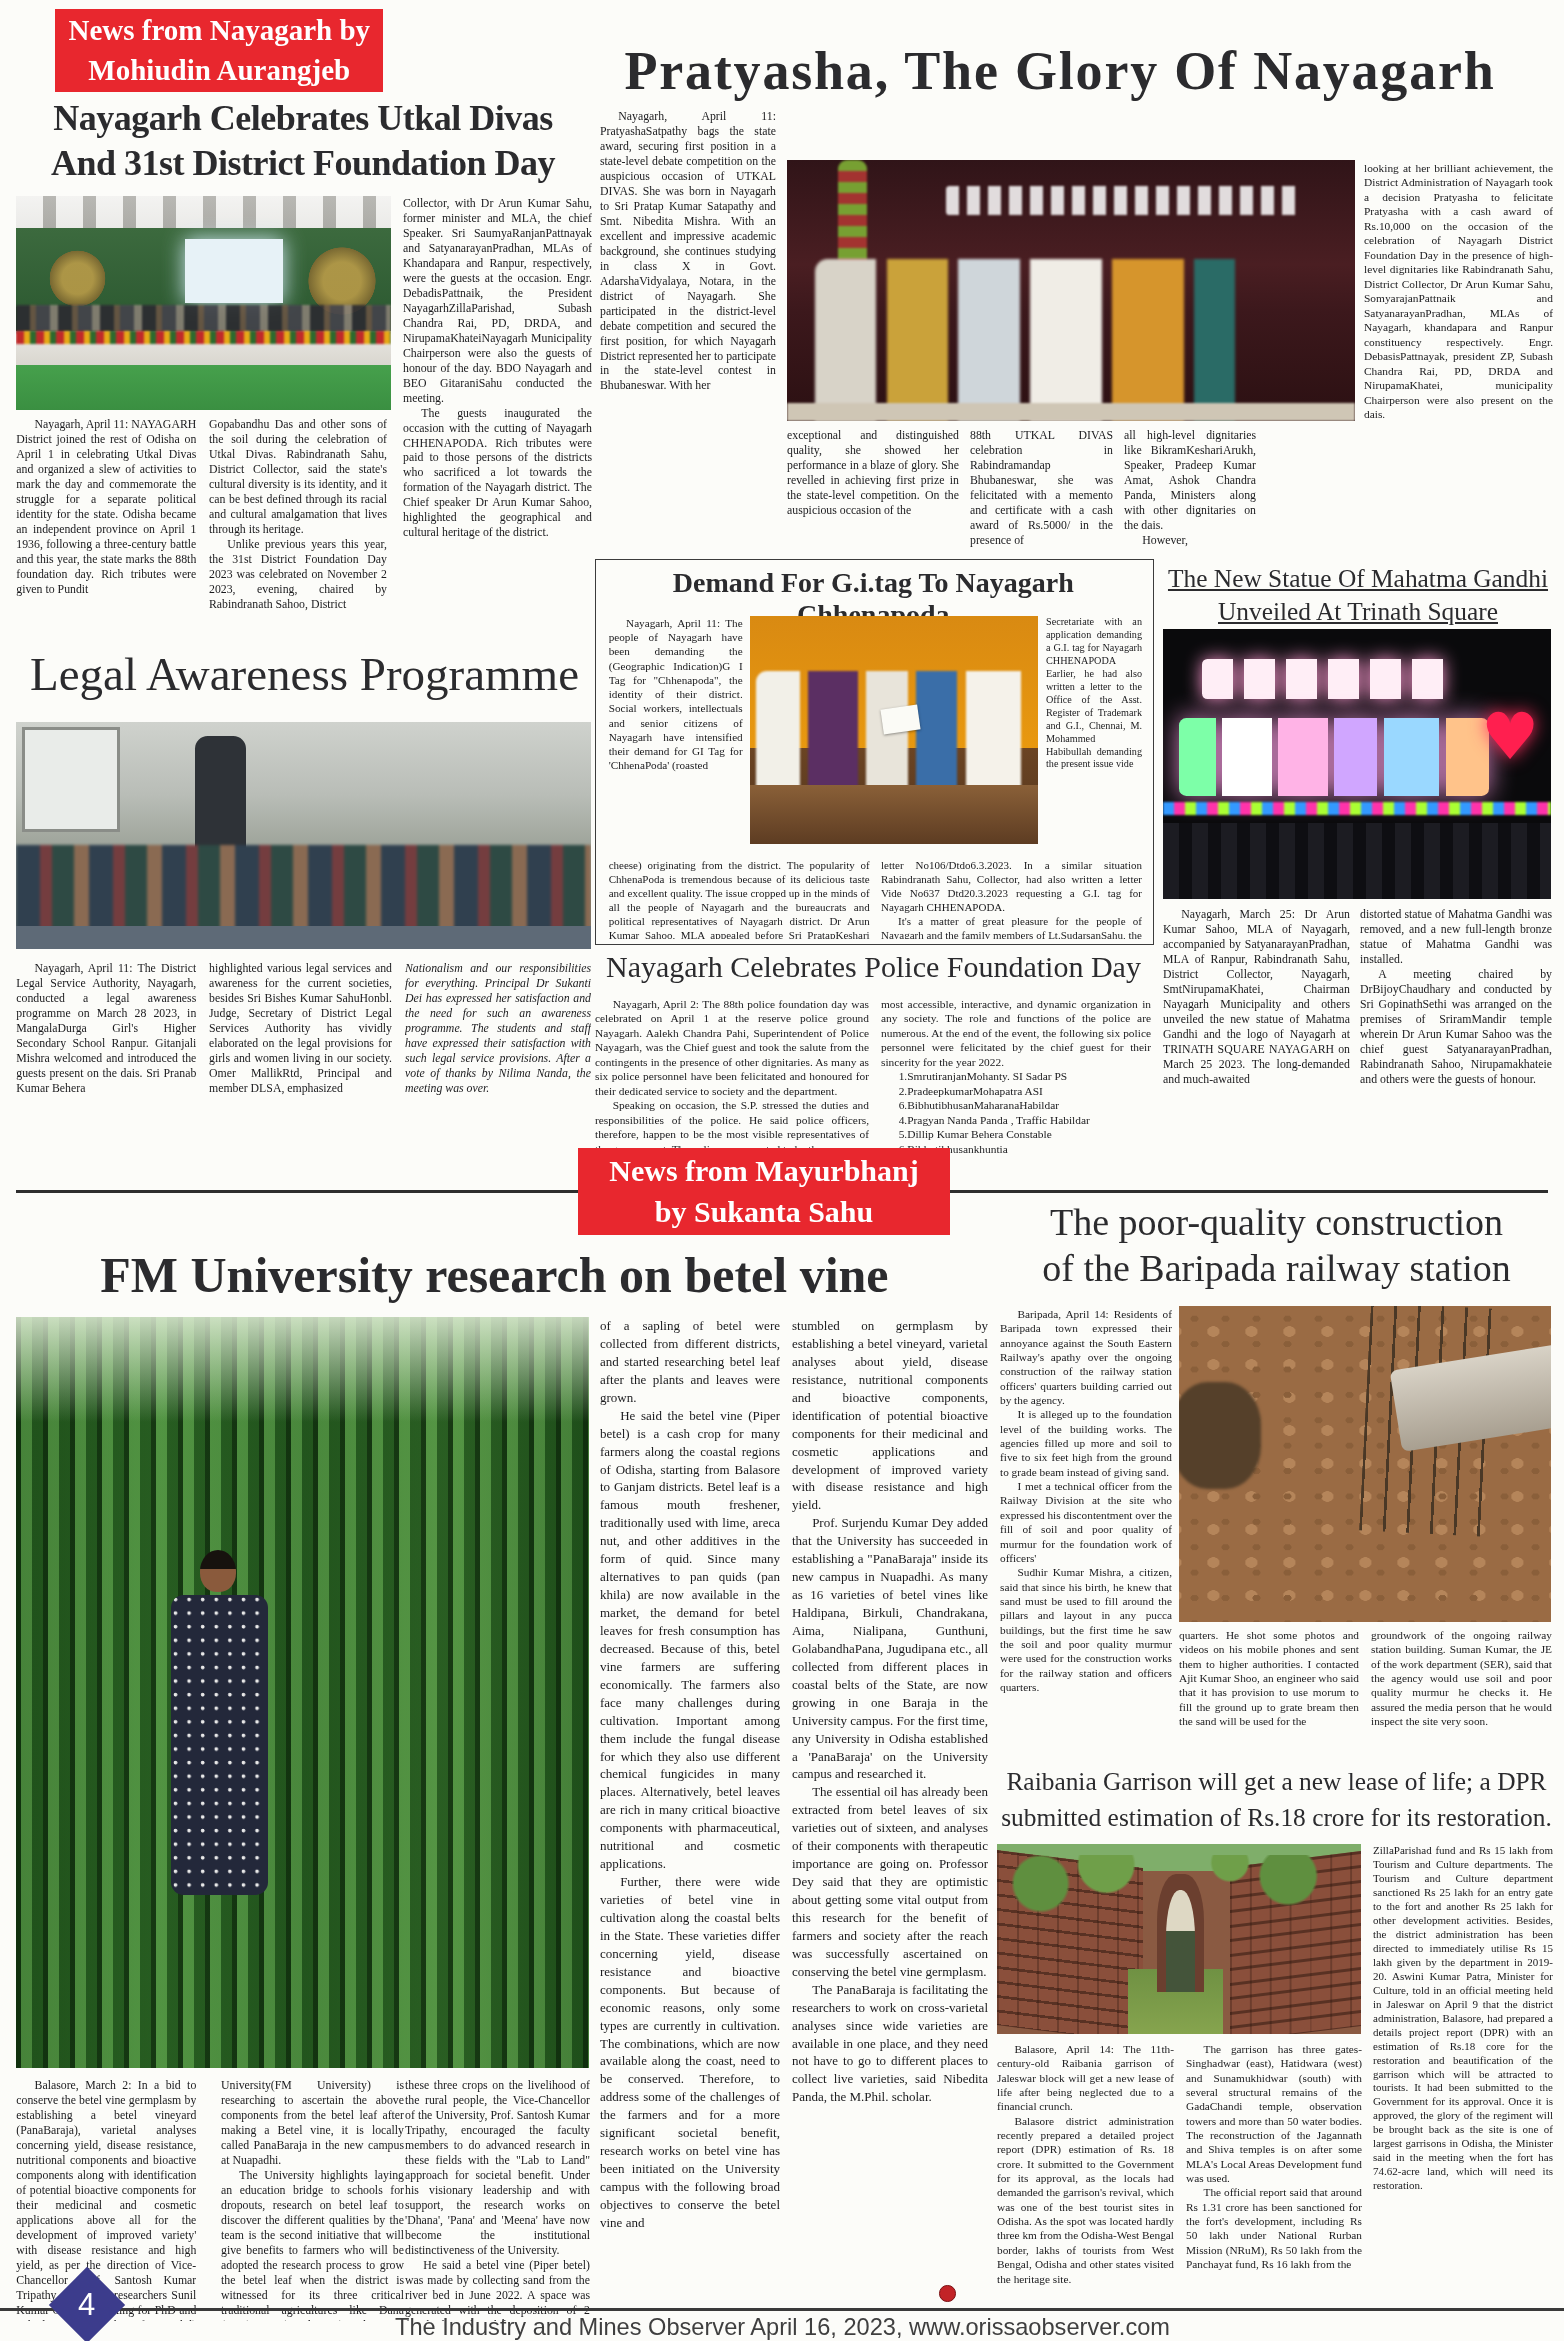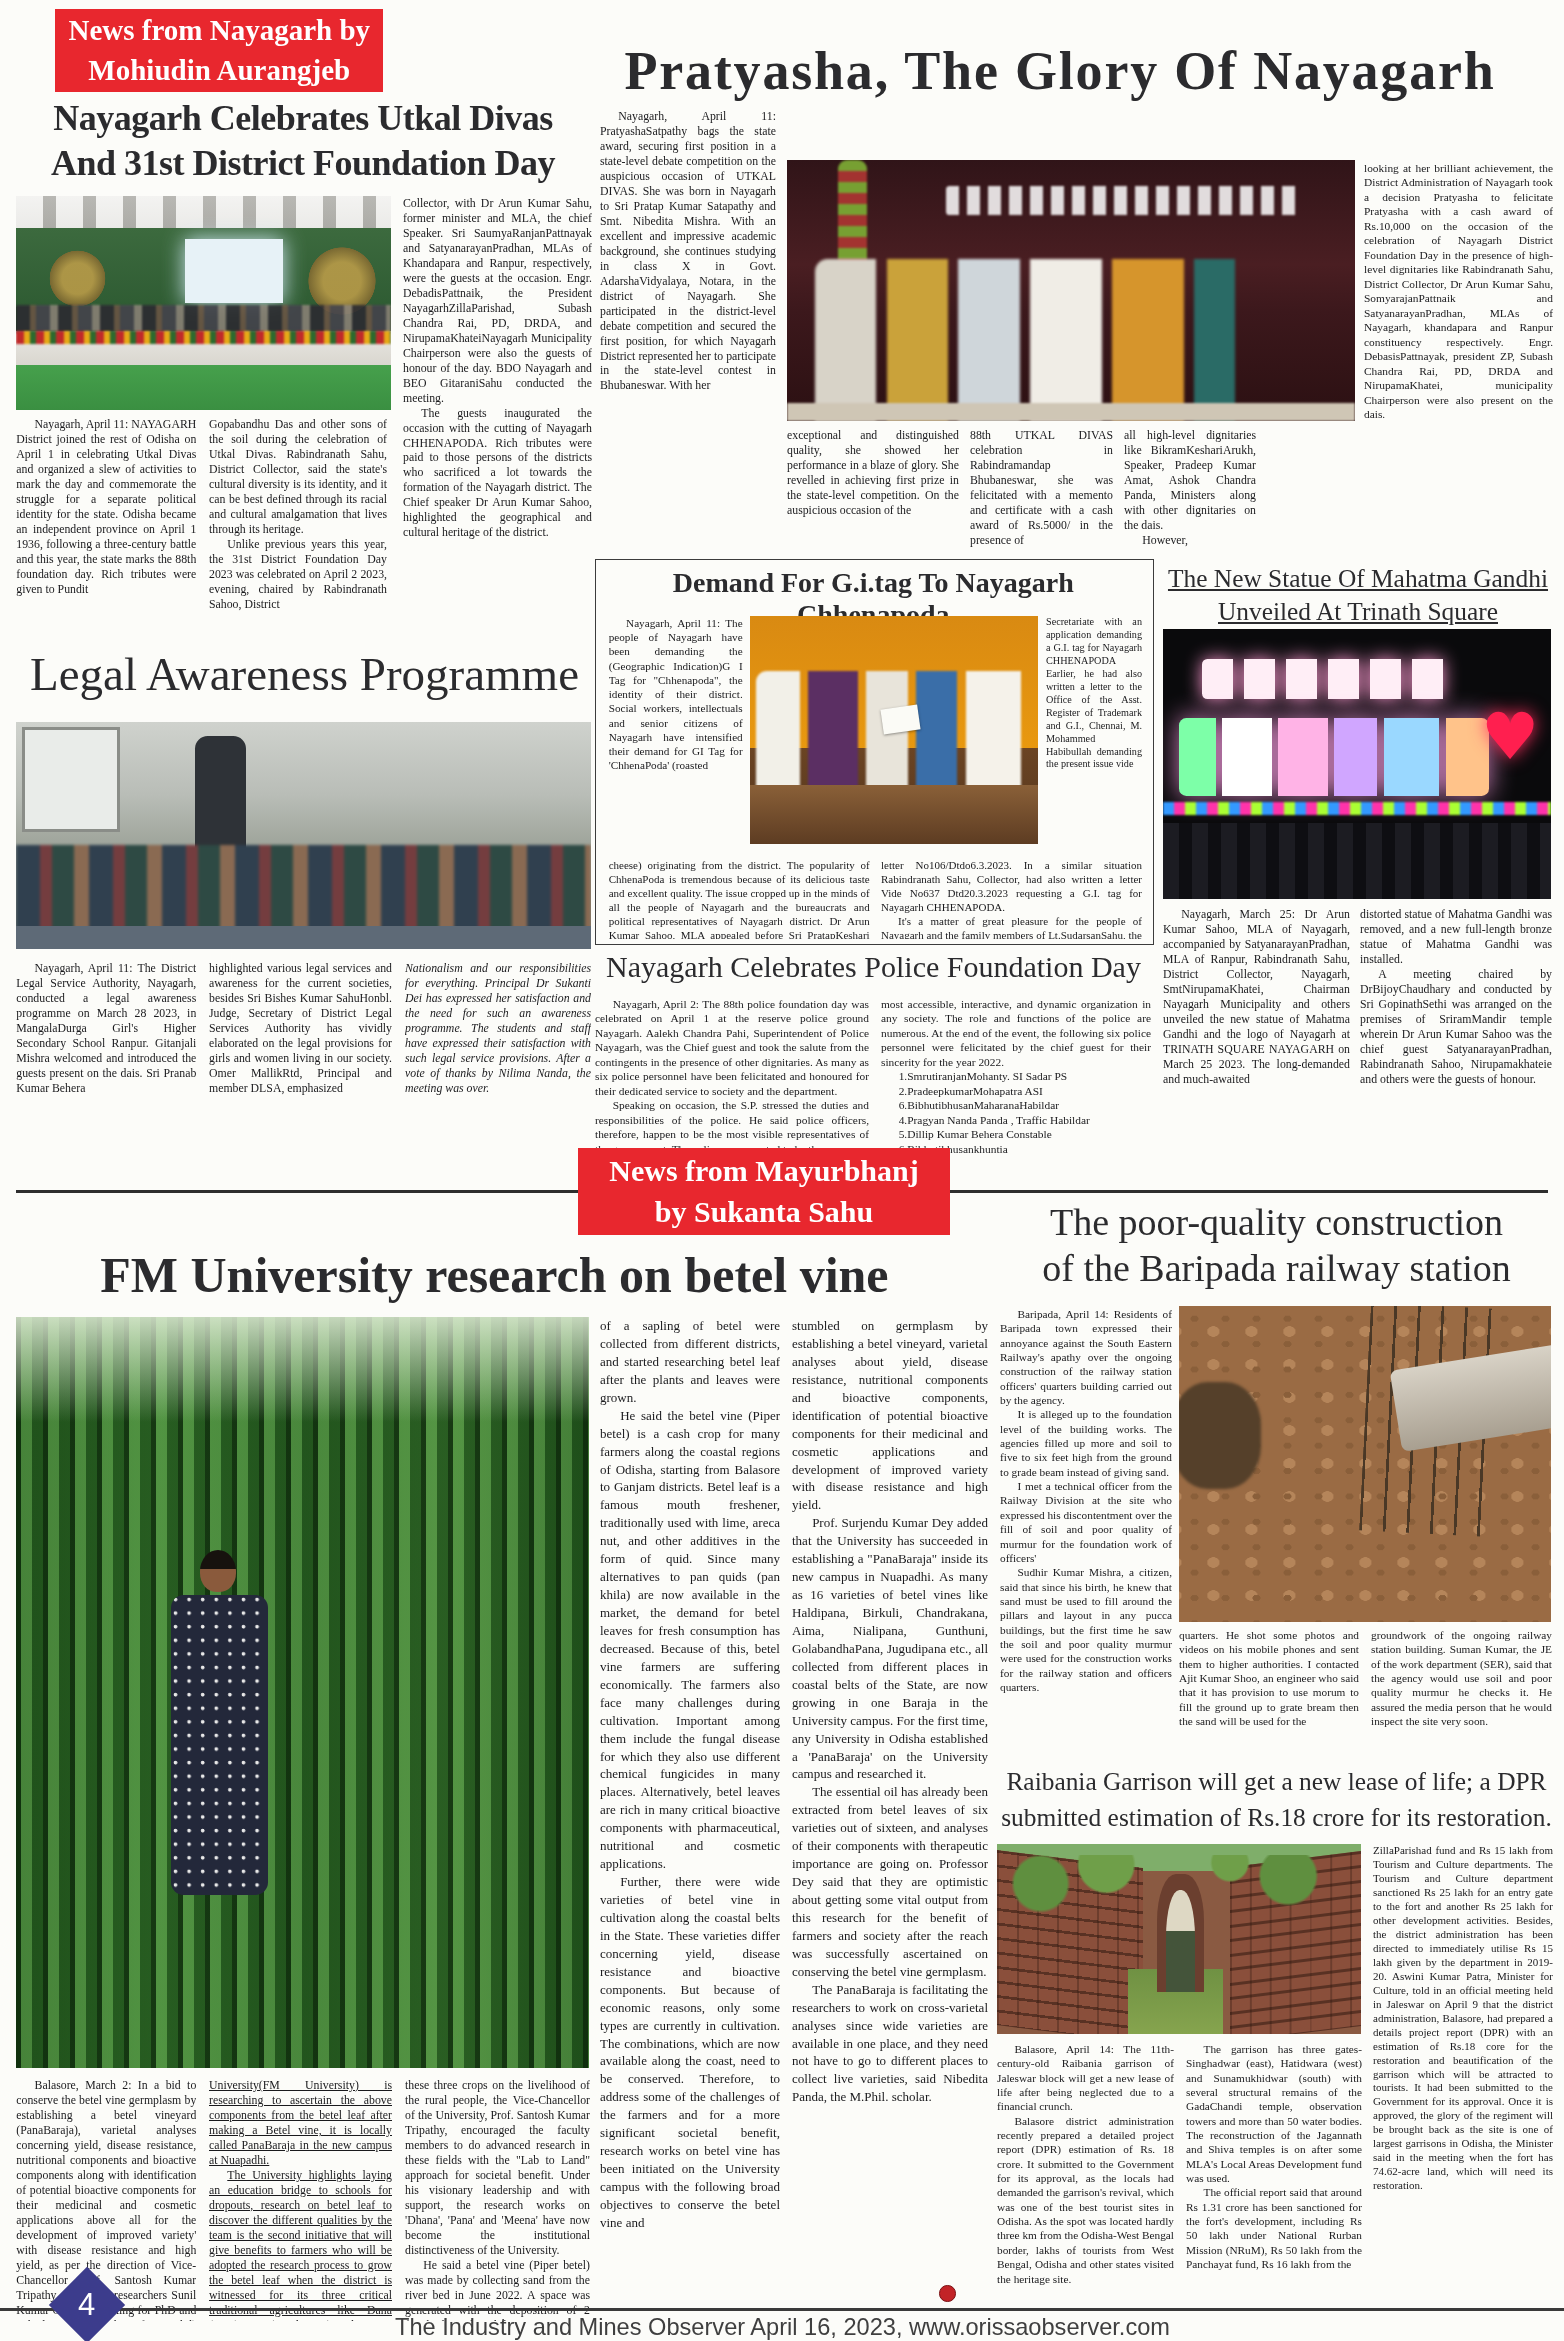--- a/index.html
+++ b/index.html
@@ -90,21 +90,21 @@
     <div class="wheel1"></div>
     <div class="wheel2"></div>
     <div class="people"></div>
     <div class="flowers"></div>
   </div>
   <div class="abs col" style="left:16.3px;top:417px;width:180px;height:223px;">
       <p class="para">Nayagarh, April 11: NAYAGARH District joined the rest of Odisha on April 1 in celebrating Utkal Divas and organized a slew of activities to mark the day and commemorate the struggle for a separate political identity for the state. Odisha became an independent province on April 1 1936, following a three-century battle and this year, the state marks the 88th foundation day. Rich tributes were given to Pundit</p>
     </div>
   <div class="abs col cont" style="left:209px;top:417px;width:178px;height:223px;">
       <p class="para">Gopabandhu Das and other sons of the soil during the celebration of Utkal Divas. Rabindranath Sahu, District Collector, said the state's cultural diversity is its identity, and it can be best defined through its racial and cultural amalgamation that lives through its heritage.</p>
-      <p class="para">Unlike previous years this year, the 31st District Foundation Day 2023 was celebrated on April 2 2023, evening, chaired by Rabindranath Sahoo, District</p>
+      <p class="para">Unlike previous years this year, the 31st District Foundation Day 2023 was celebrated on November 2 2023, evening, chaired by Rabindranath Sahoo, District</p>
     </div>
   <div class="abs col cont" style="left:403px;top:196px;width:189px;height:446px;">
       <p class="para">Collector, with Dr Arun Kumar Sahu, former minister and MLA, the chief Speaker. Sri SaumyaRanjanPattnayak and SatyanarayanPradhan, MLAs of Khandapara and Ranpur, respectively, were the guests at the occasion. Engr. DebadisPattnaik, the President NayagarhZillaParishad, Subash Chandra Rai, PD, DRDA, and NirupamaKhateiNayagarh Municipality Chairperson were also the guests of honour of the day. BDO Nayagarh and BEO GitaraniSahu conducted the meeting.</p>
       <p class="para">The guests inaugurated the occasion with the cutting of Nayagarh CHHENAPODA. Rich tributes were paid to those persons of the districts who sacrificed a lot towards the formation of the Nayagarh district. The Chief speaker Dr Arun Kumar Sahoo, highlighted the geographical and cultural heritage of the district.</p>
     </div>
 
   <div class="abs headline" style="left:584px;top:44px;width:952px;font-size:54px;line-height:1.0;letter-spacing:1.8px;">Pratyasha, The Glory Of Nayagarh</div>
   <div class="abs col" style="left:600px;top:109px;width:176px;height:481px;">
       <p class="para">Nayagarh, April 11: PratyashaSatpathy bags the state award, securing first position in a state-level debate competition on the auspicious occasion of UTKAL DIVAS. She was born in Nayagarh to Sri Pratap Kumar Satapathy and Smt. Nibedita Mishra. With an excellent and impressive academic background, she continues studying in class X in Govt. AdarshaVidyalaya, Notara, in the district of Nayagarh. She participated in the district-level debate competition and secured the first position, for which Nayagarh District represented her to participate in the state-level contest in Bhubaneswar. With her</p>
     </div>
@@ -217,21 +217,21 @@
     </div>
   <div class="abs col cont" style="left:792px;top:1317px;width:196px;height:1005px;font-size:13px;line-height:1.38;">
       <p class="para">stumbled on germplasm by establishing a betel vineyard, varietal analyses about yield, disease resistance, nutritional components and bioactive components, identification of potential bioactive components for their medicinal and cosmetic applications and development of improved variety with disease resistance and high yield.</p>
       <p class="para">Prof. Surjendu Kumar Dey added that the University has succeeded in establishing a "PanaBaraja" inside its new campus in Nuapadhi. As many as 16 varieties of betel vines like Haldipana, Birkuli, Chandrakana, Aima, Nialipana, Gunthuni, GolabandhaPana, Jugudipana etc., all collected from different places in coastal belts of the State, are now growing in one Baraja in the University campus. For the first time, any University in Odisha established a 'PanaBaraja' on the University campus and researched it.</p>
       <p class="para">The essential oil has already been extracted from betel leaves of six varieties out of sixteen, and analyses of their components with therapeutic importance are going on. Professor Dey said that they are optimistic about getting some vital output from this research for the benefit of farmers and society after the reach was successfully ascertained on conserving the betel vine germplasm.</p>
       <p class="para">The PanaBaraja is facilitating the researchers to work on cross-varietal analyses since wide varieties are available in one place, and they need not have to go to different places to collect live varieties, said Nibedita Panda, the M.Phil. scholar.</p>
     </div>
   <div class="abs col" style="left:16.3px;top:2078px;width:180px;height:243px;">
       <p class="para">Balasore, March 2: In a bid to conserve the betel vine germplasm by establishing a betel vineyard (PanaBaraja), varietal analyses concerning yield, disease resistance, nutritional components and bioactive components along with identification of potential bioactive components for their medicinal and cosmetic applications above all for the development of improved variety' with disease resistance and high yield, as per the direction of Vice-Chancellor Prof. Santosh Kumar Tripathy, a team of researchers Sunil Kumar Gochhi( working for PhD and Nibedita Panda(working for M.Phil) exclusively guided by Prof. Surjendu Kumar Dey, Department of Environmental Science in Fakir Mohan</p>
     </div>
-  <div class="abs col cont" style="left:209px;top:2078px;width:183px;height:243px;text-decoration:underline;">
+  <div class="abs col cont" style="left:221px;top:2078px;width:183px;height:243px;">
       <p class="para">University(FM University) is researching to ascertain the above components from the betel leaf after making a Betel vine, it is locally called PanaBaraja in the new campus at Nuapadhi.</p>
       <p class="para">The University highlights laying an education bridge to schools for dropouts, research on betel leaf to discover the different qualities by the team is the second initiative that will give benefits to farmers who will be adopted the research process to grow the betel leaf when the district is witnessed for its three critical traditional agricultures like Dana (Rice), Pana(Betel Vine) and Meena (Fish).</p>
     </div>
   <div class="abs col cont" style="left:405px;top:2078px;width:185px;height:243px;">
       <p class="para">these three crops on the livelihood of the rural people, the Vice-Chancellor of the University, Prof. Santosh Kumar Tripathy, encouraged the faculty members to do advanced research in these fields with the "Lab to Land" approach for societal benefit. Under his visionary leadership and with support, the research works on 'Dhana', 'Pana' and 'Meena' have now become the institutional distinctiveness of the University.</p>
       <p class="para">He said a betel vine (Piper betel) was made by collecting sand from the river bed in June 2022. A space was generated with the deposition of 2 feet-high sand, and the area was given free up to fifteen for disinfection purposes. Sandbags were carried out on the walls around the space to protect the sand. As many as 16 varieties</p>
     </div>
   <div class="abs endmark" style="left:939px;top:2285px;"></div>
 
   <div class="abs headline light" style="left:1000px;top:1199px;width:553px;font-size:38px;line-height:1.22;">The poor-quality construction

